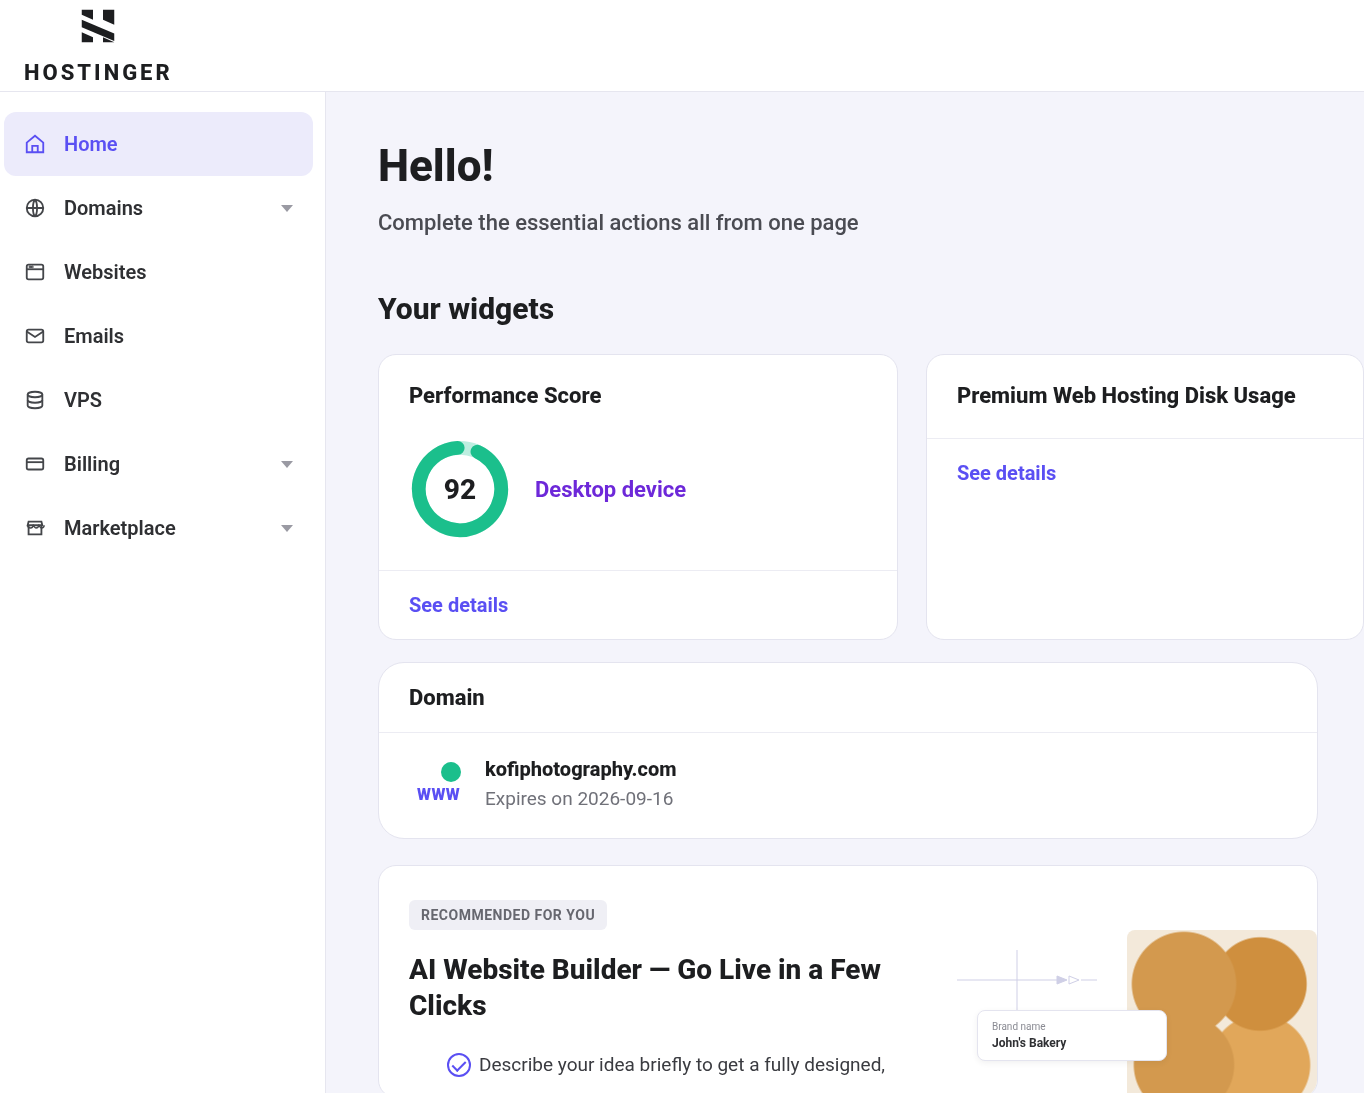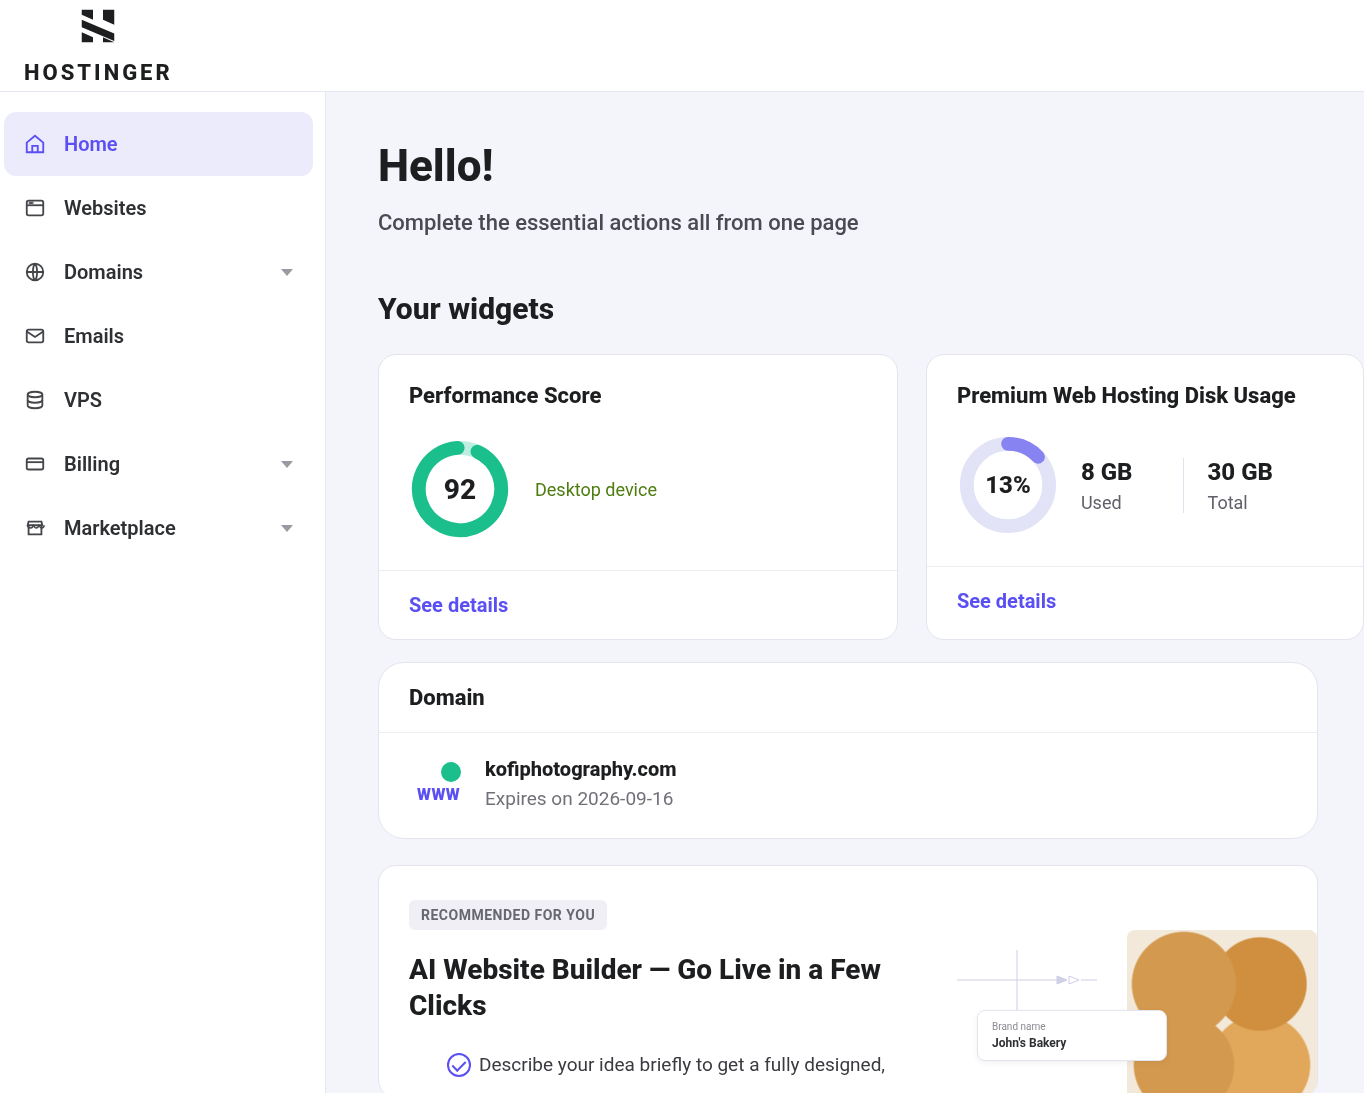--- a/index.html
+++ b/index.html
@@ -141,23 +141,23 @@
   .gauge-number {
     position: absolute;
     inset: 0;
     display: flex;
     align-items: center;
     justify-content: center;
     font-size: 28px;
     font-weight: 800;
   }
   .gauge-label {
-    font-size: 18px;
-    font-weight: 400;
-    color: #4d7c0f;
+    font-size: 22px;
+    font-weight: 700;
+    color: #6d28d9;
   }
   .card-bottom {
     padding: 22px 30px;
   }
   .see-details {
     font-size: 20px;
     font-weight: 700;
     color: #5a4ff3;
     cursor: pointer;
   }
@@ -336,37 +336,37 @@
         <svg viewBox="0 0 24 24" stroke-width="2">
             <path d="M3 10.5 12 3l9 7.5V21H3z"></path>
             <path d="M9 21v-7h6v7"></path>
           </svg>
       </span>
       <span>Home</span>
     </div>
     <div class="nav-item">
       <span class="nav-icon">
         <svg viewBox="0 0 24 24" stroke-width="2">
+            <circle cx="12" cy="12" r="9"></circle>
+            <path d="M3 12h18M12 3c3 3 3 15 0 18M12 3c-3 3-3 15 0 18"></path>
+          </svg>
+      </span>
+      <span>Domains</span>
+      <span class="nav-caret"></span>
+    </div>
+    <div class="nav-item">
+      <span class="nav-icon">
+        <svg viewBox="0 0 24 24" stroke-width="2">
             <rect x="3" y="4" width="18" height="16" rx="2"></rect>
             <path d="M3 9h18"></path>
             <circle cx="6.5" cy="6.5" r="0.5"></circle>
             <circle cx="9" cy="6.5" r="0.5"></circle>
           </svg>
       </span>
       <span>Websites</span>
-    </div>
-    <div class="nav-item">
-      <span class="nav-icon">
-        <svg viewBox="0 0 24 24" stroke-width="2">
-            <circle cx="12" cy="12" r="9"></circle>
-            <path d="M3 12h18M12 3c3 3 3 15 0 18M12 3c-3 3-3 15 0 18"></path>
-          </svg>
-      </span>
-      <span>Domains</span>
-      <span class="nav-caret"></span>
     </div>
     <div class="nav-item">
       <span class="nav-icon">
         <svg viewBox="0 0 24 24" stroke-width="2">
             <rect x="3" y="5" width="18" height="14" rx="2"></rect>
             <path d="m3 7 9 6 9-6"></path>
           </svg>
       </span>
       <span>Emails</span>
     </div>
@@ -425,37 +425,20 @@
           </div>
         </div>
         <div class="card-bottom">
           <span class="see-details">See details</span>
         </div>
       </div>
 
       <div class="card disk-card">
         <div class="card-top">
           <div class="card-title">Premium Web Hosting Disk Usage</div>
-          <div class="disk-stats">
-            <div class="disk-gauge">
-              <svg viewBox="0 0 104 104">
-                <circle cx="52" cy="52" r="42" fill="none" stroke="#e3e3f7" stroke-width="14"></circle>
-                <circle cx="52" cy="52" r="42" fill="none" stroke="#8784f2" stroke-width="14" stroke-dasharray="263.9" stroke-dashoffset="229.6" transform="rotate(-90 52 52)" stroke-linecap="round"></circle>
-              </svg>
-              <div class="disk-percent">13%</div>
-            </div>
-            <div class="disk-col">
-              <div class="disk-val">8 GB</div>
-              <div class="disk-lab">Used</div>
-            </div>
-            <div class="disk-col">
-              <div class="disk-val">30 GB</div>
-              <div class="disk-lab">Total</div>
-            </div>
-          </div>
         </div>
         <div class="card-bottom">
           <span class="see-details">See details</span>
         </div>
       </div>
     </div>
 
     <div class="domain-card">
       <div class="domain-head">Domain</div>
       <div class="domain-body">

